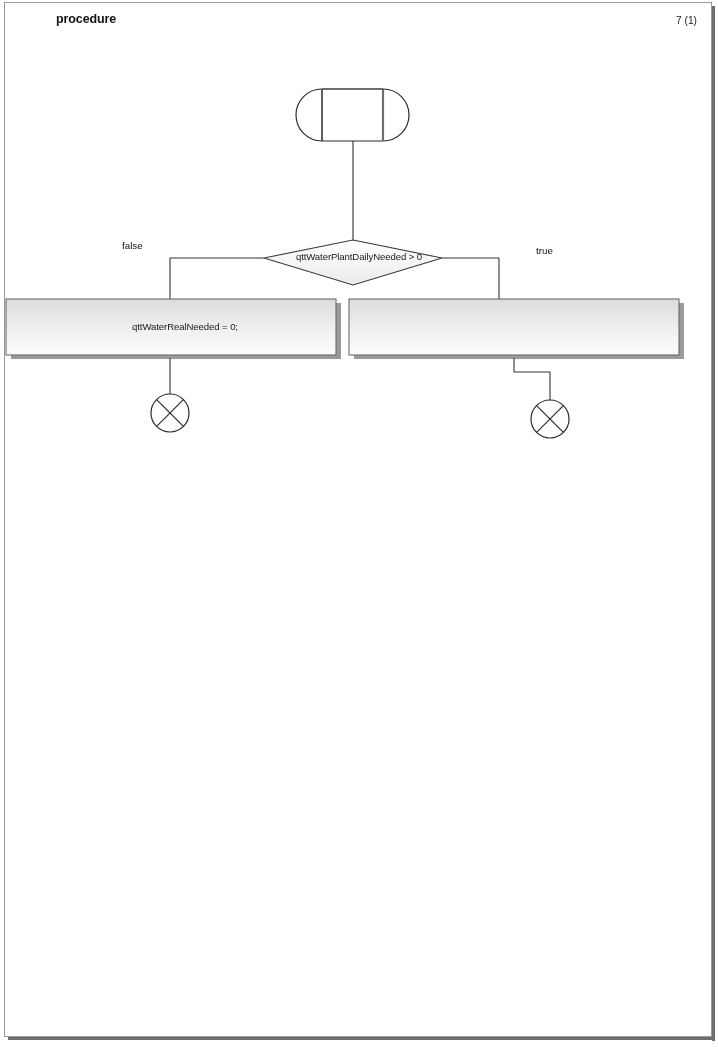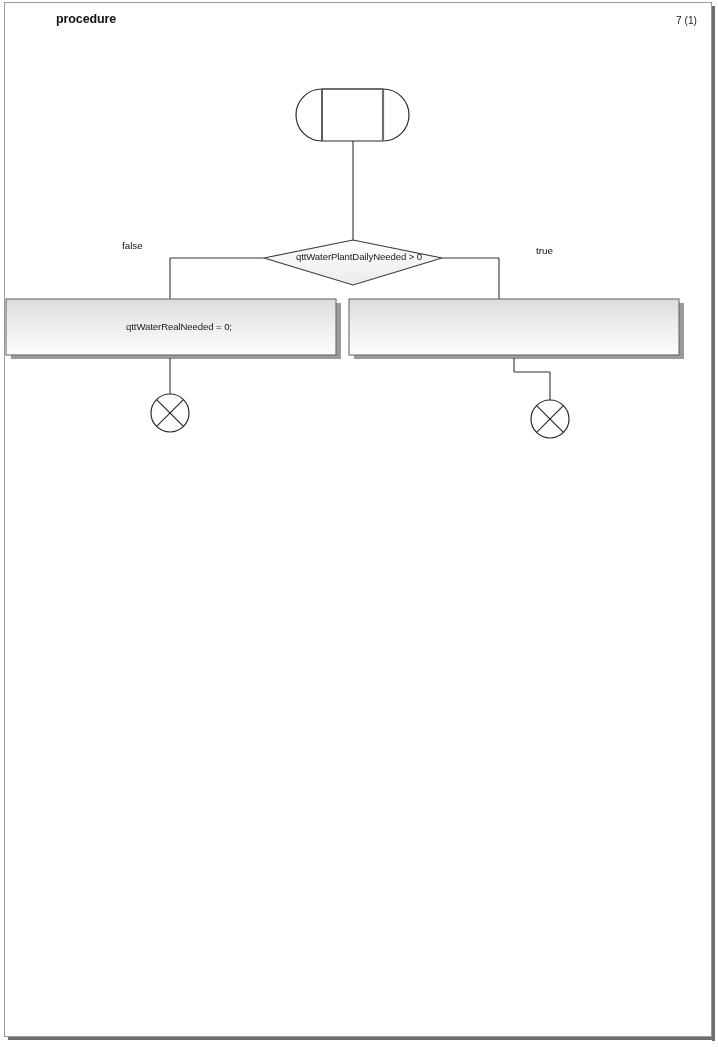--- a/index.html
+++ b/index.html
@@ -106,21 +106,21 @@
     top: 251px;
     width: 718px;
     text-align: center;
     font-size: 9.6px;
     color: #1a1a1a;
     letter-spacing: -0.1px;
     white-space: nowrap;
   }
   .stmt-left {
     position: absolute;
-    left: 14px;
+    left: 20px;
     top: 321px;
     width: 330px;
     text-align: center;
   }
   .stmt-right {
     position: absolute;
     left: 349px;
     top: 321px;
     width: 330px;
     text-align: center;

